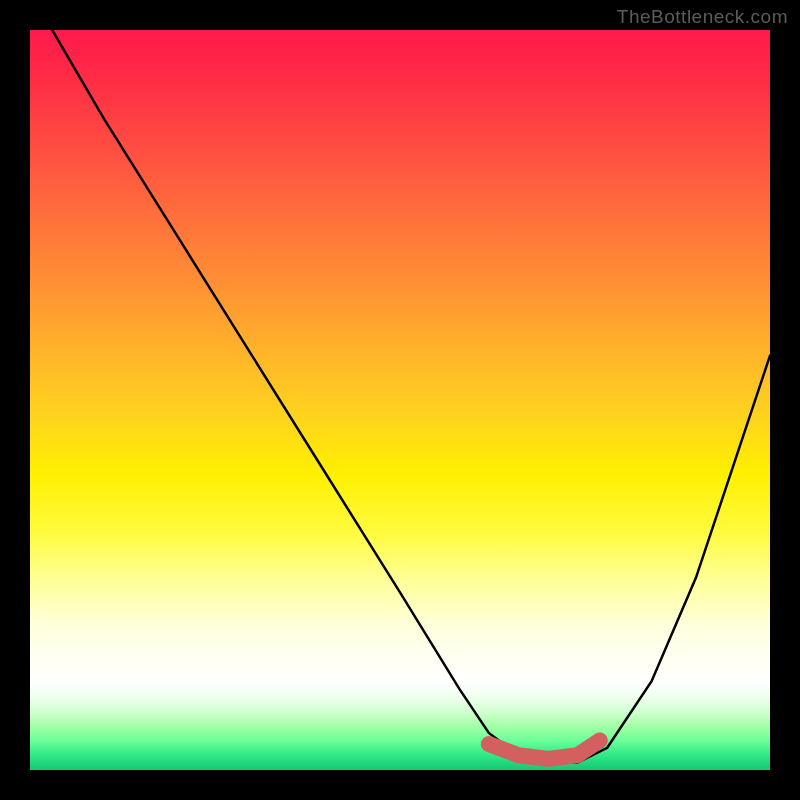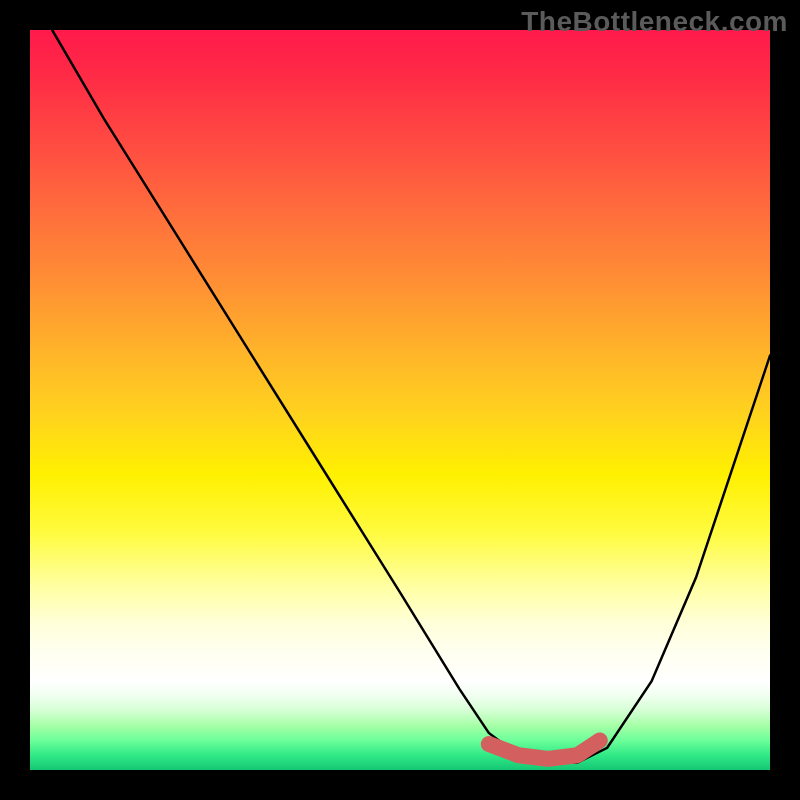--- a/index.html
+++ b/index.html
@@ -8,22 +8,22 @@
     position: relative;
     width: 800px;
     height: 800px;
     background: #000;
   }
   .watermark {
     position: absolute;
     top: 6px;
     right: 12px;
     font-family: Arial, Helvetica, sans-serif;
-    font-size: 28px;
-    font-weight: bold;
+    font-size: 19px;
+    font-weight: normal;
     color: #5b5b5b;
     letter-spacing: 0.5px;
     z-index: 10;
   }
   .plot-area {
     position: absolute;
     left: 30px;
     top: 30px;
     width: 740px;
     height: 740px;

